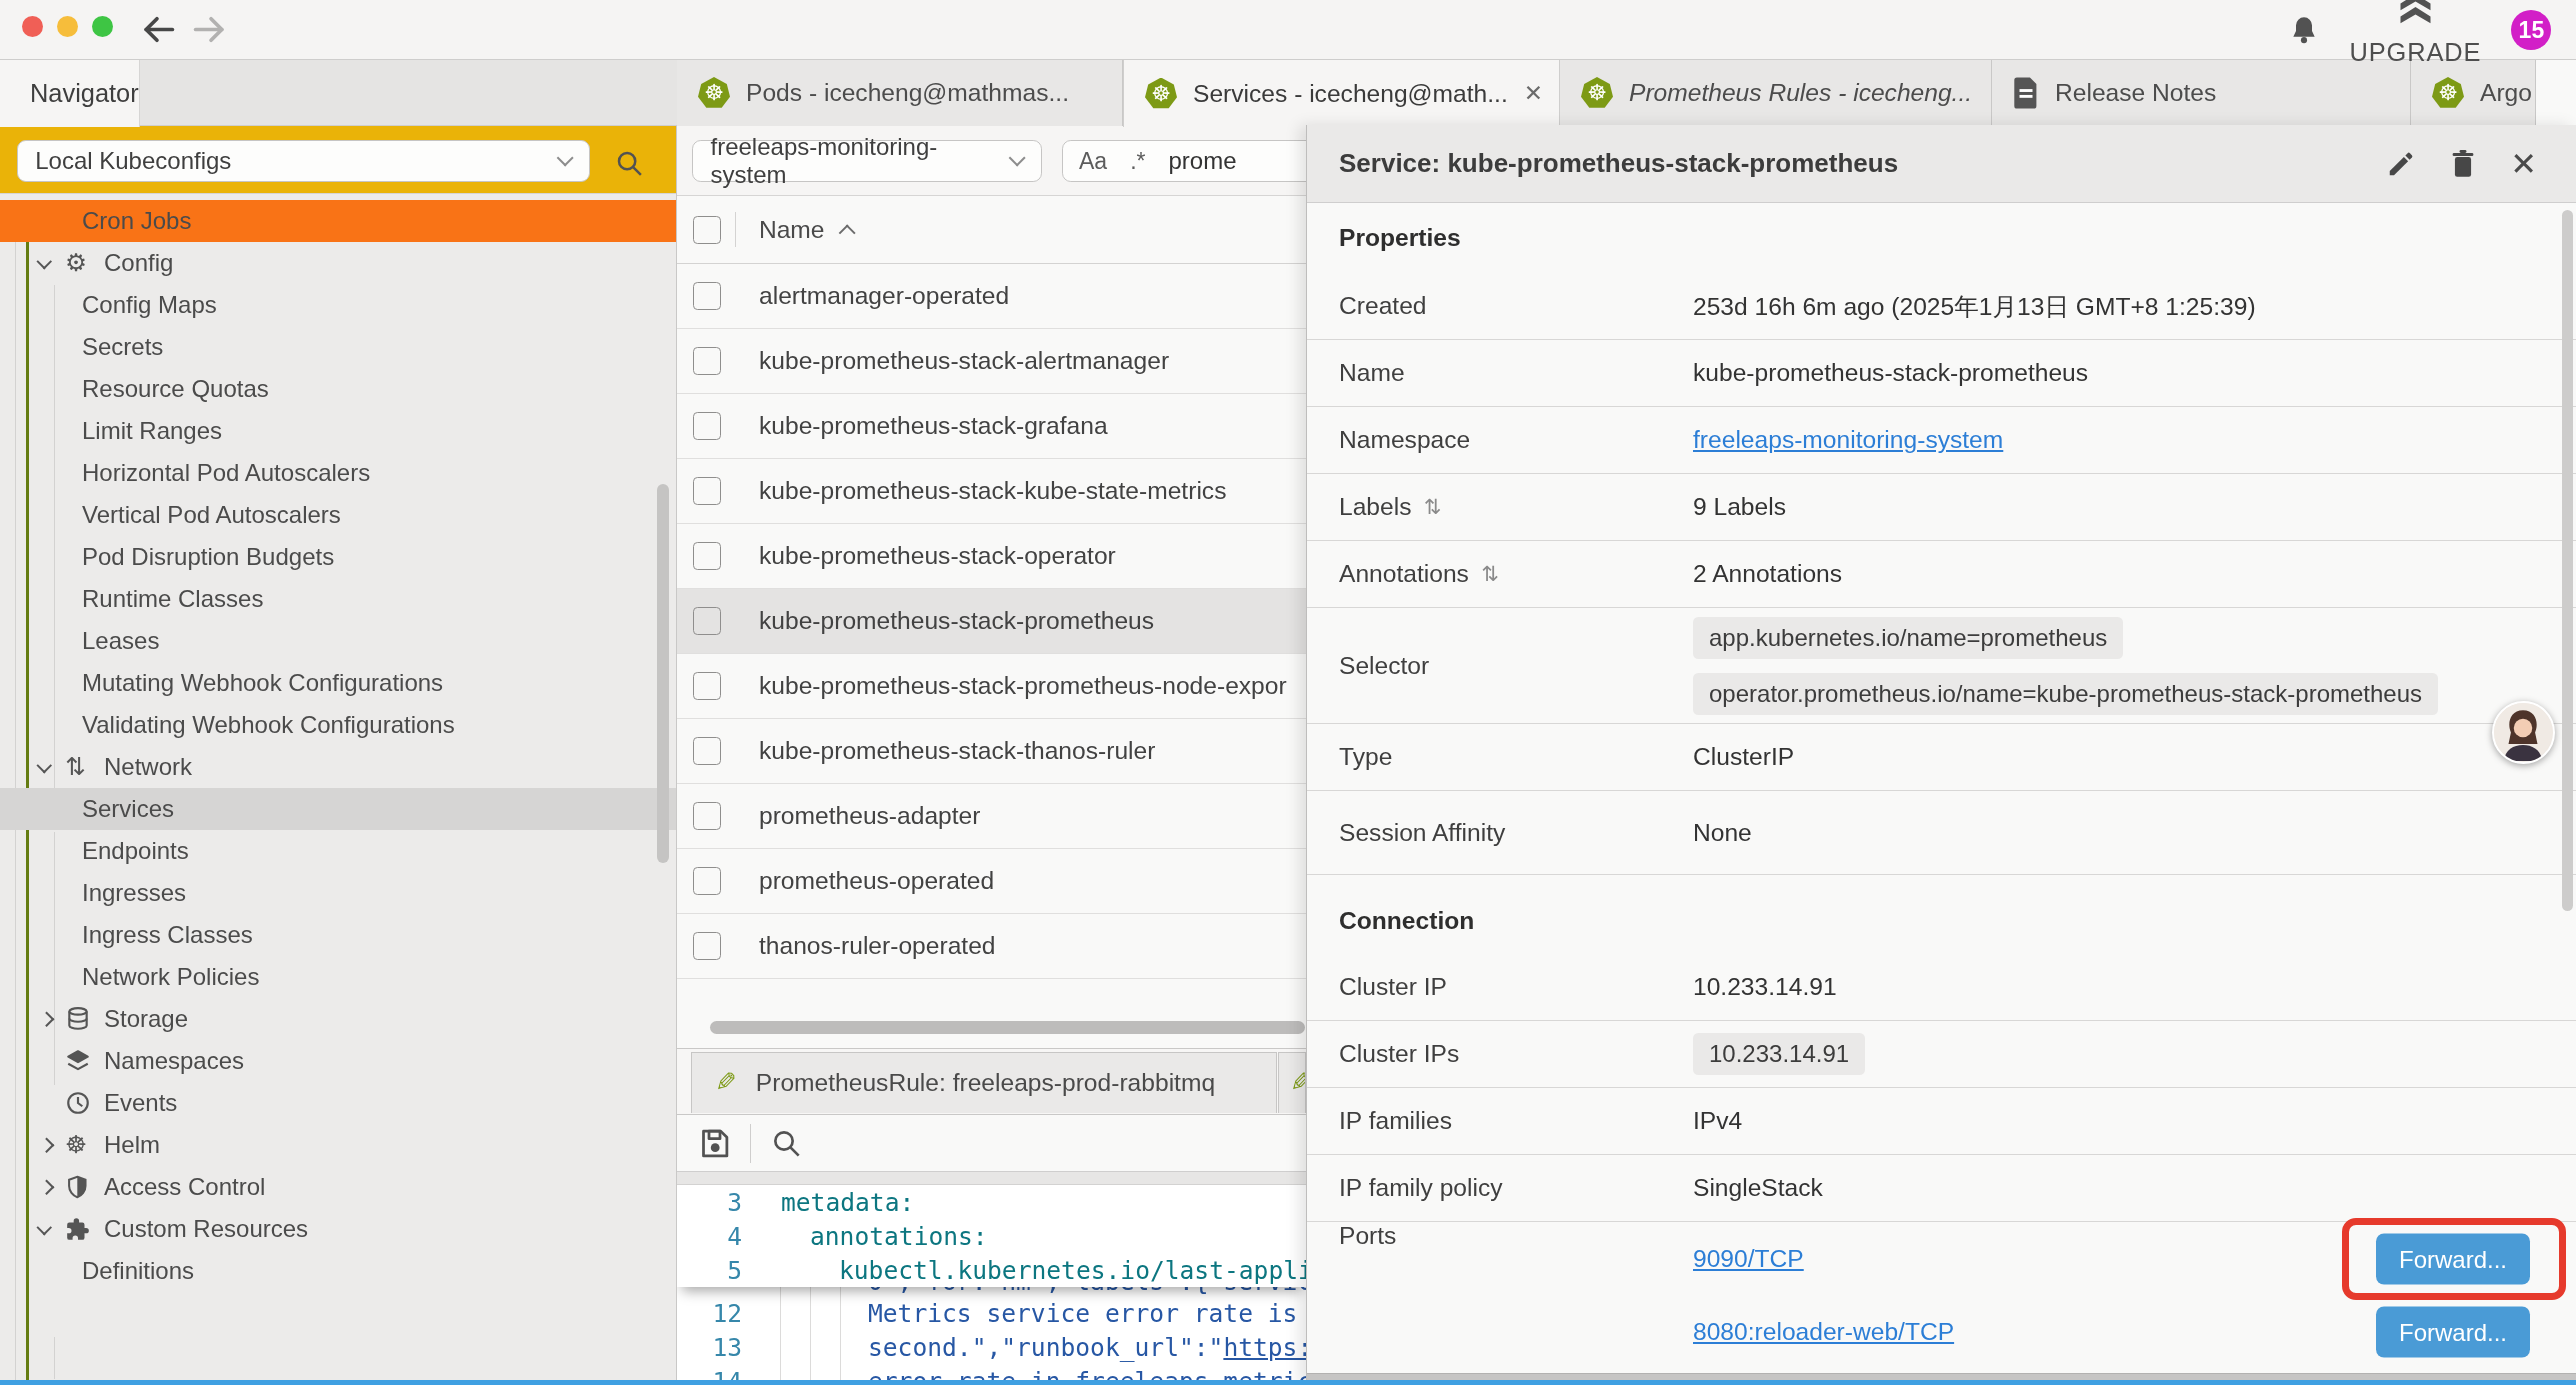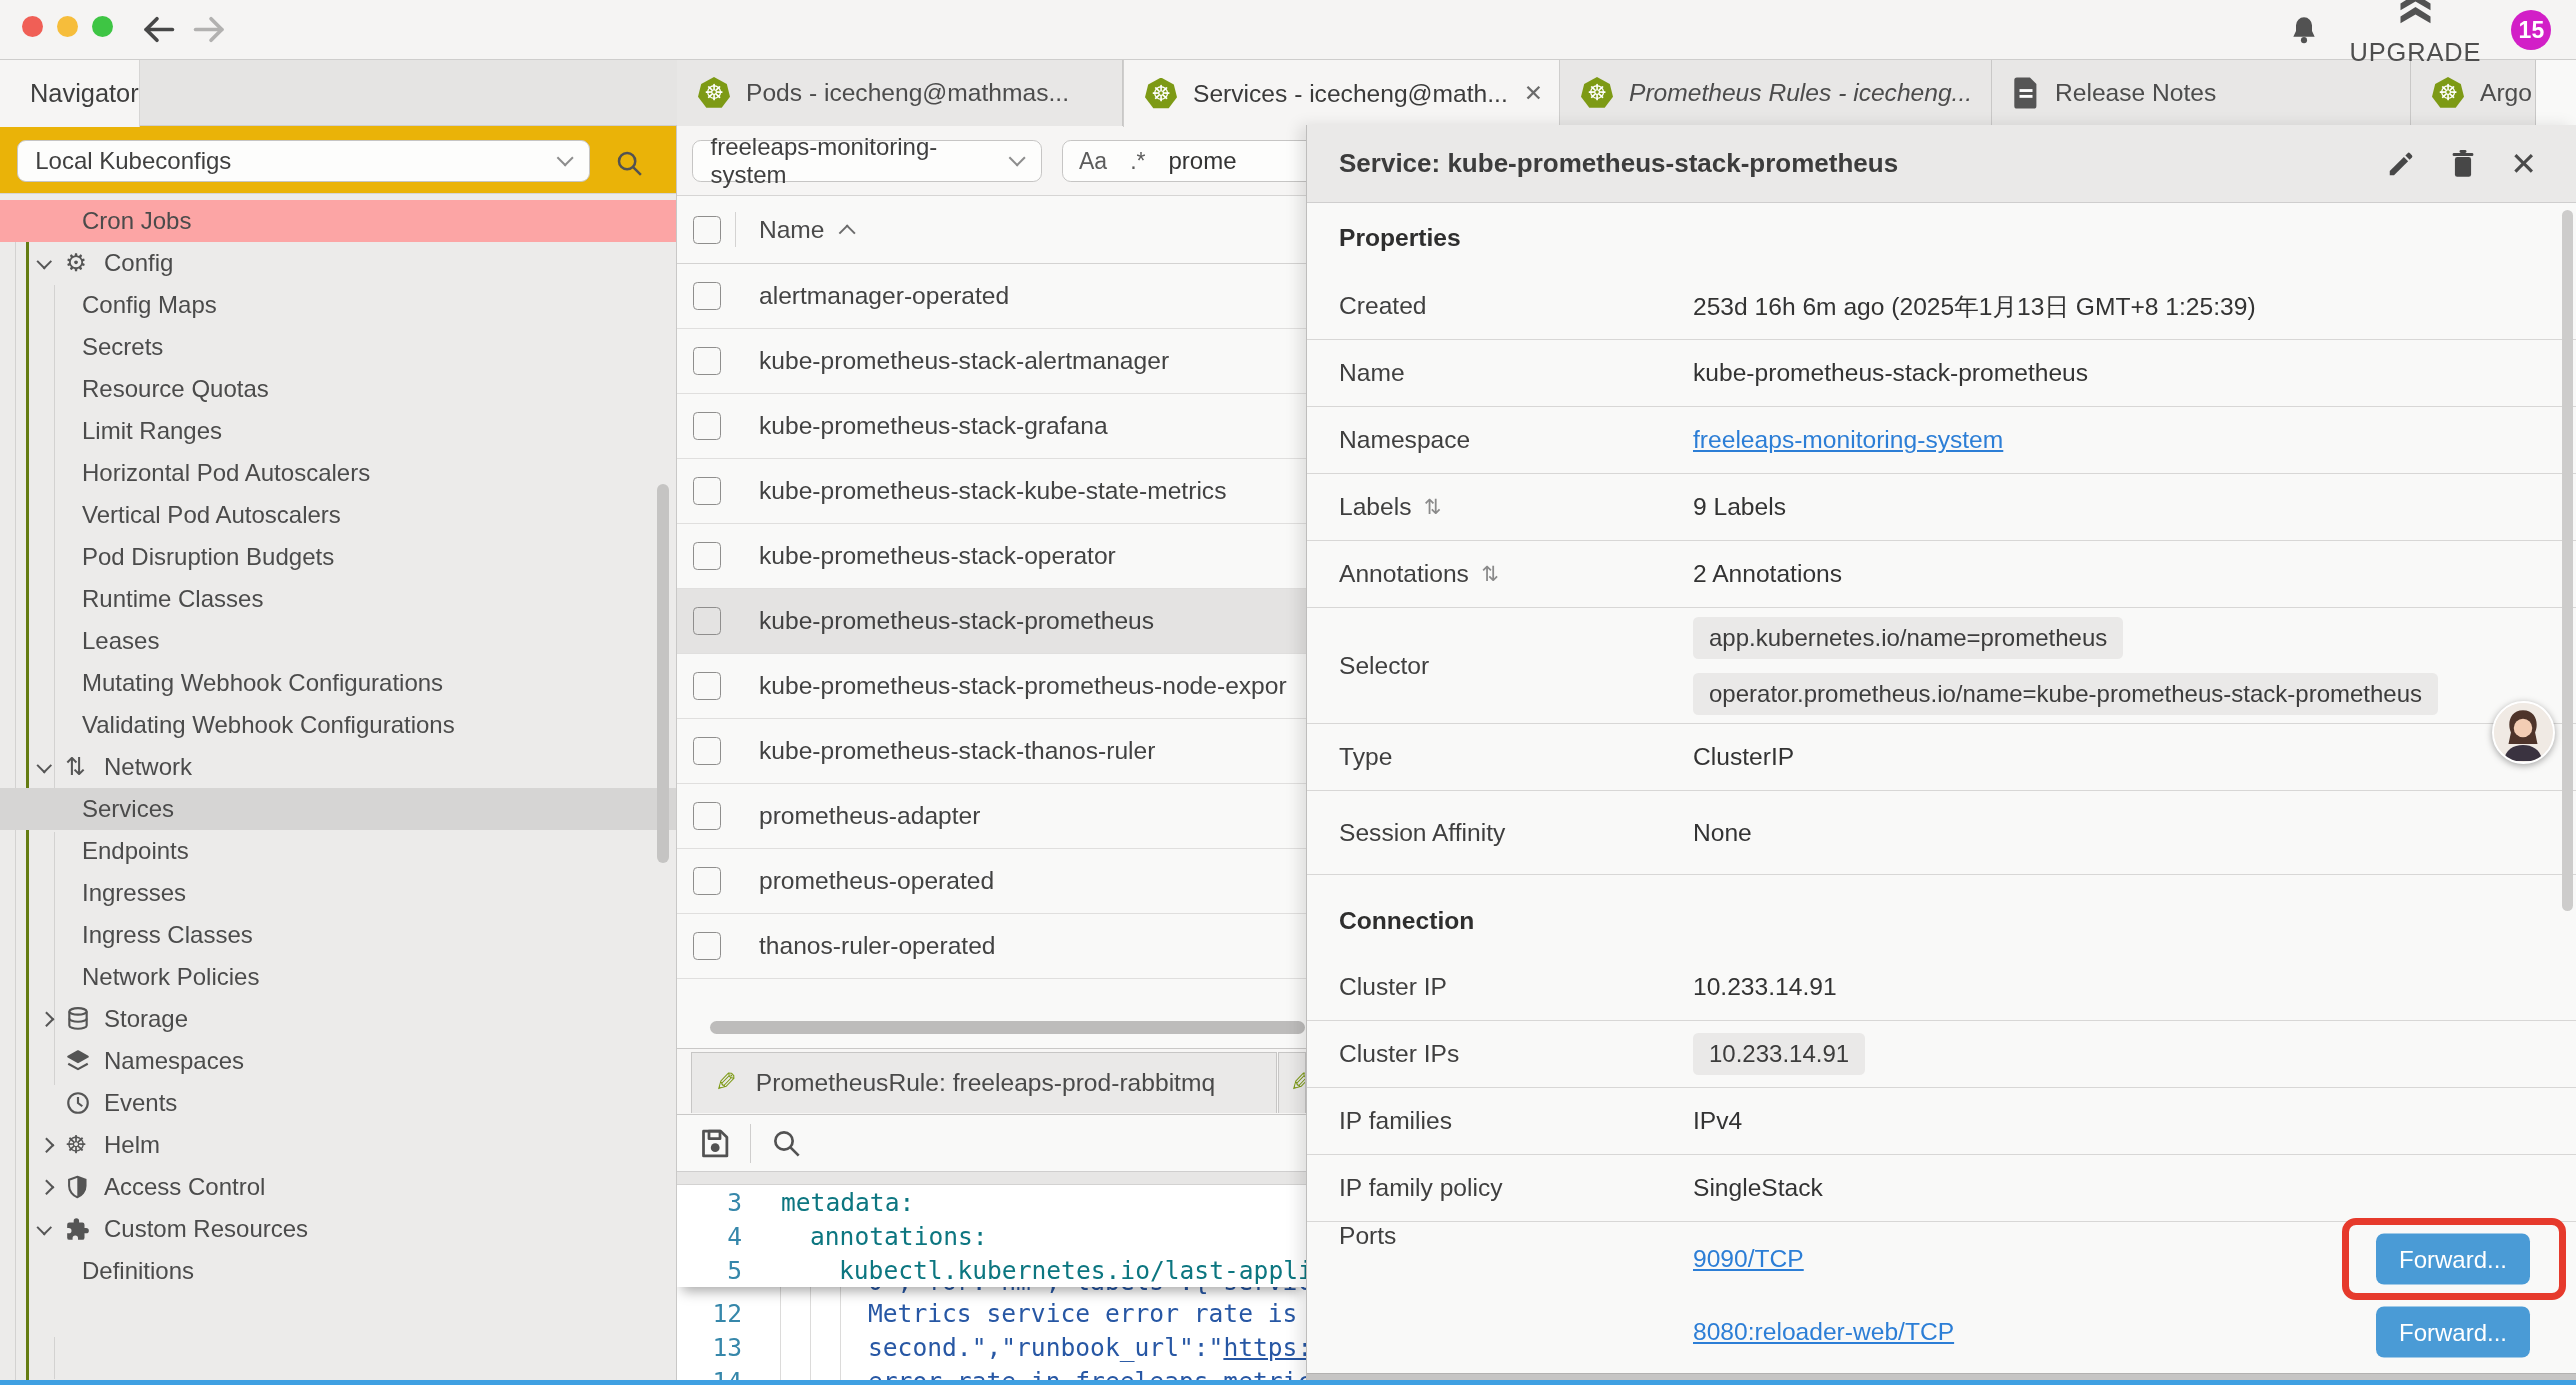--- a/index.html
+++ b/index.html
@@ -34,21 +34,21 @@
   .side-toolbar { position:absolute; left:0; top:0; width:677px; height:69px; background:#eab308; border-bottom:0.9px solid #d6d5d4; }
   .select-box { position:absolute; top:15px; height:42px; background:#fdfdfc; border:0.9px solid #c6c5c4; border-radius:8.8px; display:flex; align-items:center; padding:0 17.5px; font-size:24px; color:#3f3f3f; }
   .side-select { left:16.7px; width:573px; }
   .chev-down { width:12.3px; height:12.3px; border-right:2.6px solid #8d8d8d; border-bottom:2.6px solid #8d8d8d; transform:rotate(45deg); margin-left:auto; margin-top:-5.3px; }
   .side-search-btn { position:absolute; left:614px; top:23px; width:30px; height:30px; }
   .tree { position:absolute; left:0; top:75px; right:0; bottom:0; }
   .trow { height:42px; display:flex; align-items:center; font-size:24px; color:#4b4b4b; white-space:nowrap; }
   .trow.child { padding-left:82px; }
   .trow.group { padding-left:39px; }
   .trow.selected { background:#d6d5d4; }
-  .trow.hover { background:#fca5a5; }
+  .trow.hover { background:#f97316; }
   .tchev { width:26px; flex:0 0 26px; display:flex; align-items:center; }
   .tchev i { width:10.5px; height:10.5px; border-right:2.6px solid #565656; border-bottom:2.6px solid #565656; display:block; }
   .tchev i.exp { transform:rotate(45deg); margin-top:-3.5px; }
   .tchev i.col { transform:rotate(-45deg); margin-left:1.8px; }
   .ticonbox { width:39px; flex:0 0 39px; display:flex; align-items:center; justify-content:flex-start; }
   .tglyph { font-size:24.6px; color:#555; line-height:1; }
   .guide { position:absolute; width:0.9px; background:#d3d2d1; }
   .guide-olive { position:absolute; width:2.6px; background:#647c12; }
   .side-scroll { position:absolute; right:7px; width:12.3px; border-radius:6.1px; background:#c5c4c3; }
 

